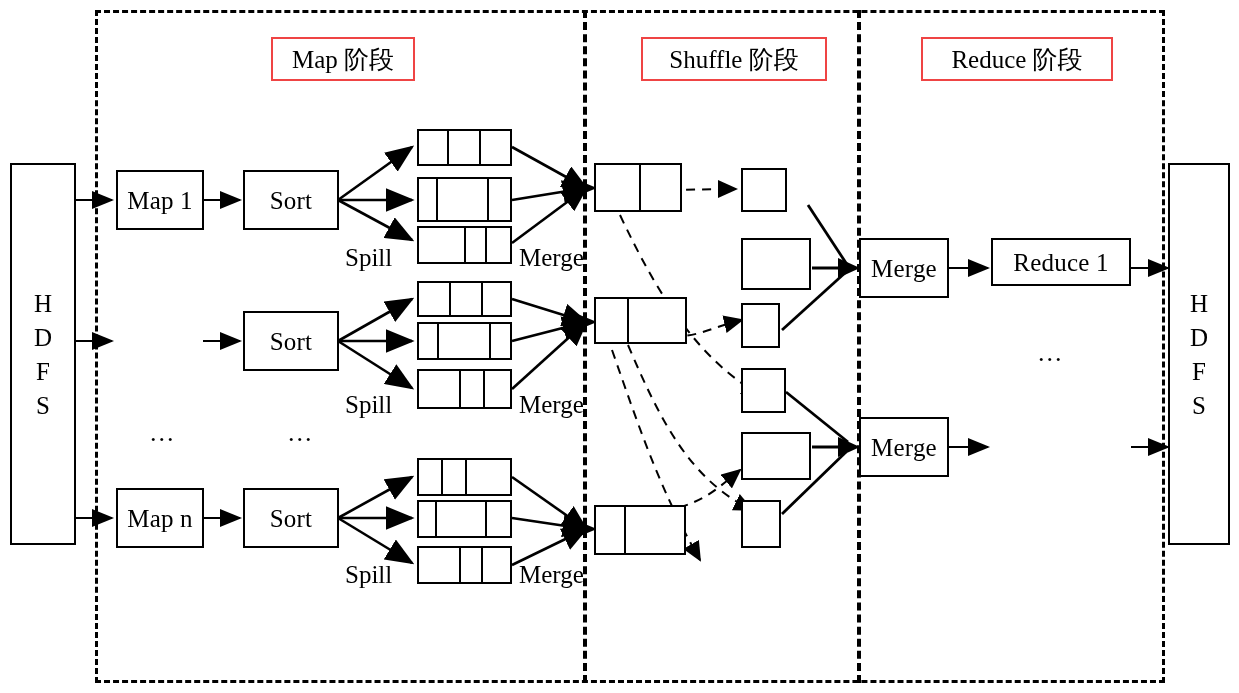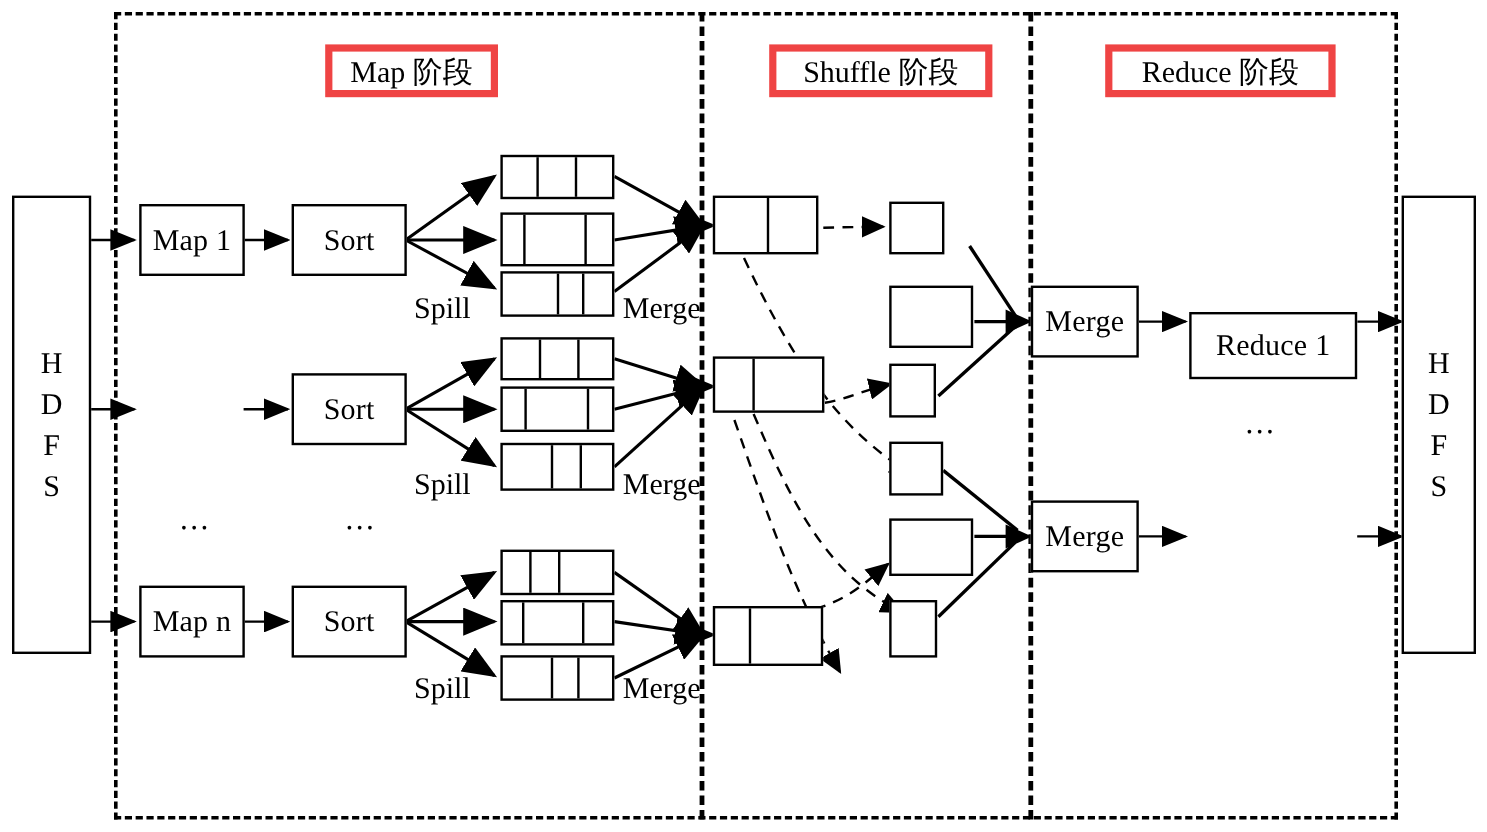--- a/index.html
+++ b/index.html
@@ -43,21 +43,21 @@
     justify-content: center;
     gap: 9px;
   }
   .hdfs .letter {
     font-size: 25px;
     line-height: 1;
   }
   .phase-label {
     position: absolute;
     box-sizing: border-box;
-    border: 6px solid #ef4444;
+    border: 2px solid #ef4444;
     background: #ffffff;
     display: flex;
     align-items: center;
     justify-content: center;
     font-size: 25px;
     color: #000000;
     white-space: nowrap;
     padding: 0 10px;
   }
   .plain-label {
@@ -320,19 +320,19 @@
   <div class="sbox" style="left:741px; top:432px; width:70px; height:48px;"></div>
   <div class="sbox" style="left:741px; top:500px; width:40px; height:48px;"></div>
 
   <div class="node" style="left:859px; top:238px; width:90px; height:60px;">
     <span class="node-label">Merge</span>
   </div>
   <div class="node" style="left:859px; top:417px; width:90px; height:60px;">
     <span class="node-label">Merge</span>
   </div>
 
-  <div class="node" style="left:991px; top:238px; width:140px; height:56px;margin-top:22px;">
+  <div class="node" style="left:991px; top:238px; width:140px; height:48px;">
     <span class="node-label">Reduce 1</span>
   </div>
 
   <div class="ellipsis" style="left:1038px; top:340px;">...</div>
 
 </div>
 
 </body></html>

